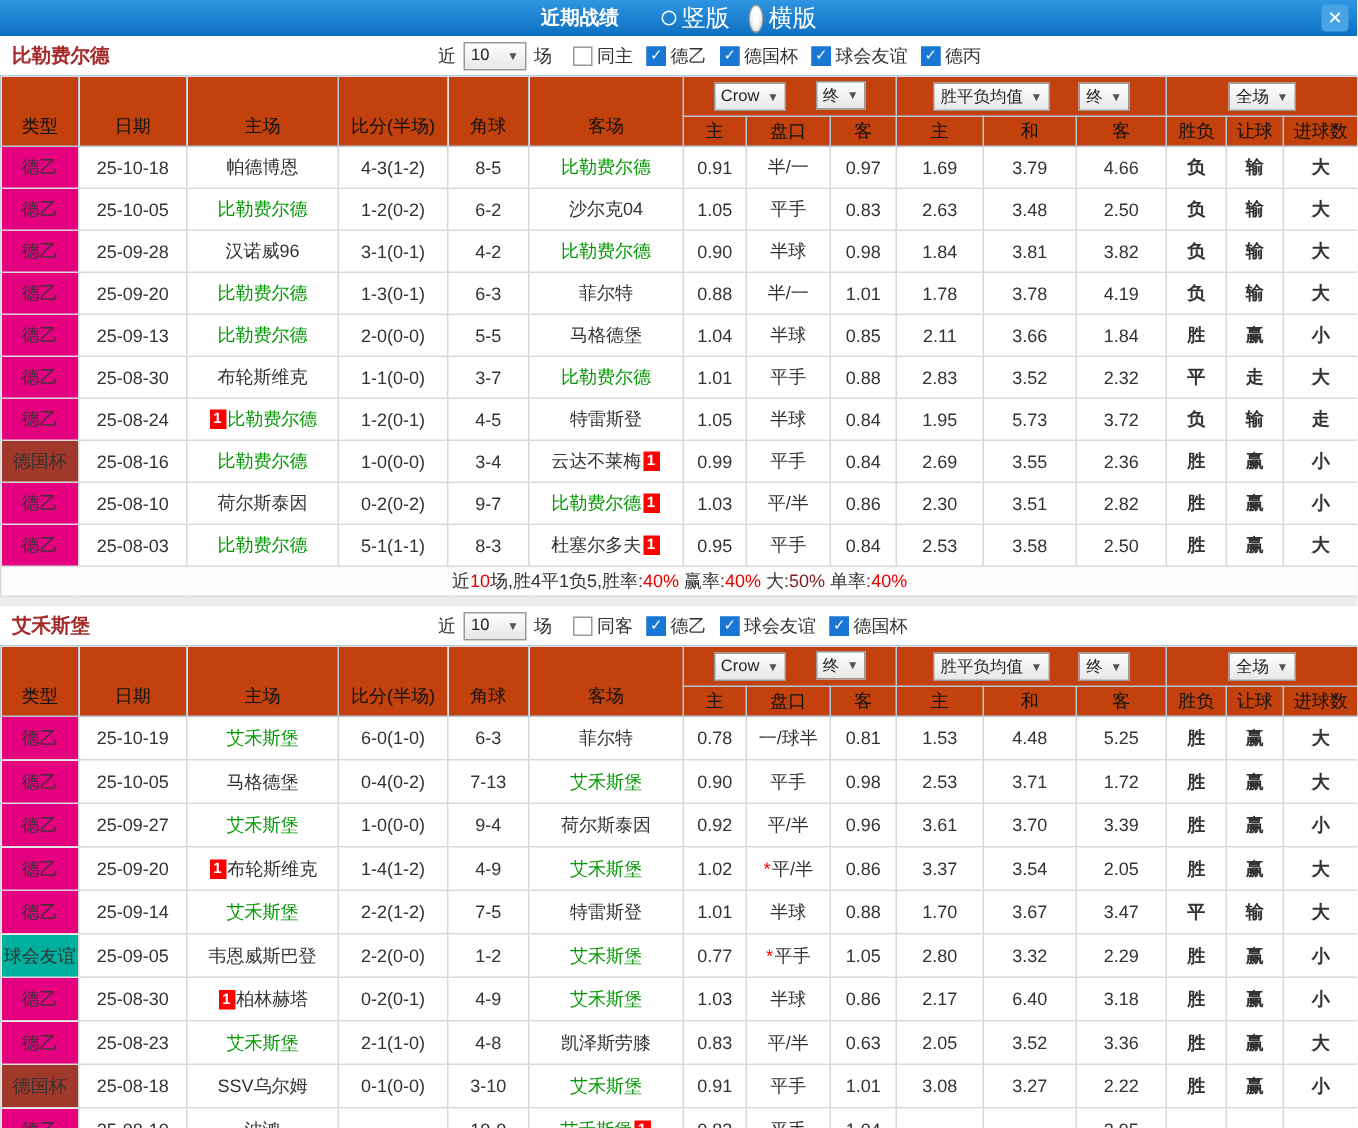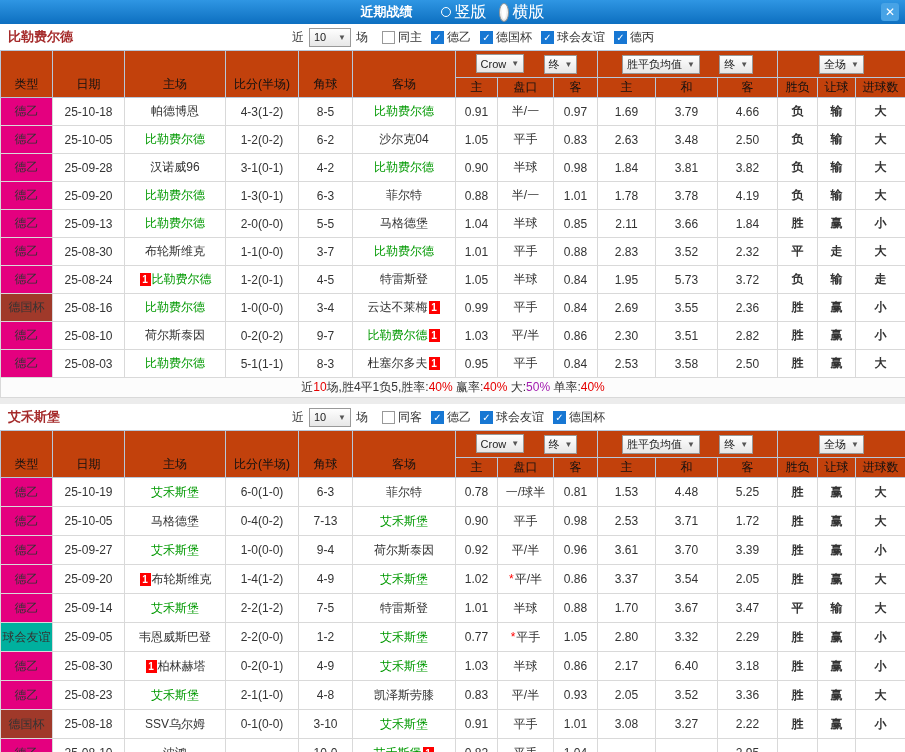--- a/index.html
+++ b/index.html
@@ -39,21 +39,21 @@
   .grid td{border:1px solid #d9d9d9;text-align:center;font-size:12px;color:#333;overflow:hidden;white-space:nowrap}
   .t1 tbody td{height:28px}
   .t2 tbody td{height:29px}
   .type-cell{color:#fff}
   .date{color:#333}
   .score{color:#ff0000}
   .team{color:#222;cursor:pointer}
   .team.green{color:#009900}
   td.res{font-weight:bold}
   .c-r{color:#e60000}
-  .c-b{color:#a21caf}
+  .c-b{color:#7f1d1d}
   .c-g{color:#009900}
   .c-k{color:#333}
   .red1{display:inline-block;width:11px;height:13px;line-height:13px;background:#ff0000;color:#fff;font-size:10px;font-weight:bold;margin:0 1px;vertical-align:middle;text-align:center}
   .star{color:#ff0000;margin-right:1px}
   td.summary{height:20px;background:#fcfcfc;font-size:12px}
   .gap{height:6px;background:#ececec}
 </style>
 </head>
 <body>
 
@@ -569,21 +569,21 @@
         </tr>
         <tr class="row">
           <td class="type-cell" style="background: rgb(228, 0, 127);">德乙</td>
           <td class="date">25-08-23</td>
           <td class="team green"><span>艾禾斯堡</span></td>
           <td class="score">2-1(1-0)</td>
           <td class="corner">4-8</td>
           <td class="team"><span>凯泽斯劳膝</span></td>
           <td class="odds">0.83</td>
           <td class="odds">平/半</td>
-          <td class="odds">0.93</td>
+          <td class="odds">0.63</td>
           <td class="odds">2.05</td>
           <td class="odds">3.52</td>
           <td class="odds">3.36</td>
           <td class="res c-r">胜</td>
           <td class="res c-r">赢</td>
           <td class="res c-r">大</td>
         </tr>
         <tr class="row">
           <td class="type-cell" style="background: rgb(160, 57, 42);">德国杯</td>
           <td class="date">25-08-18</td>

